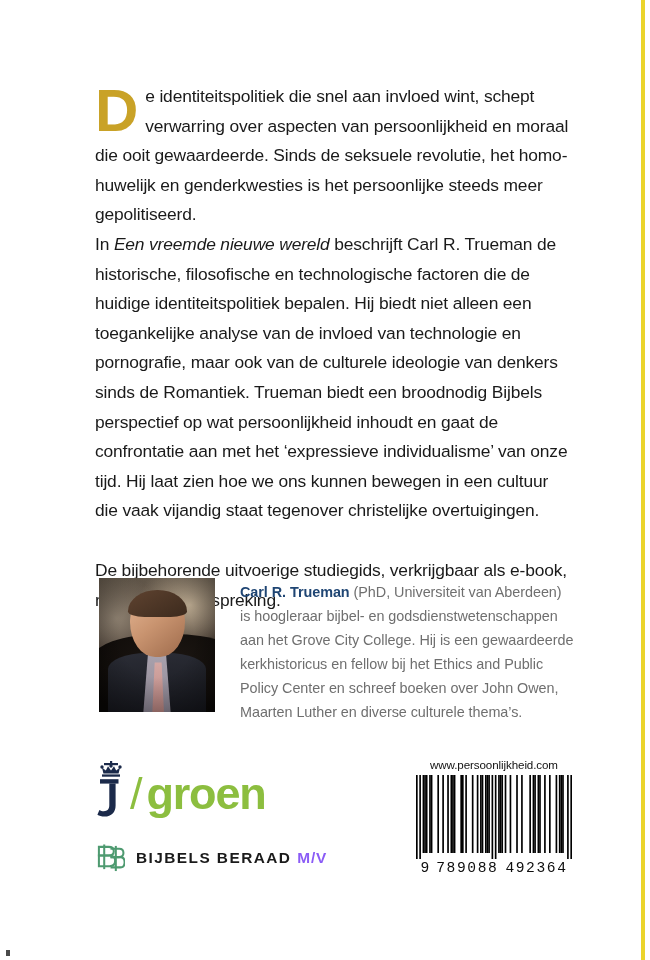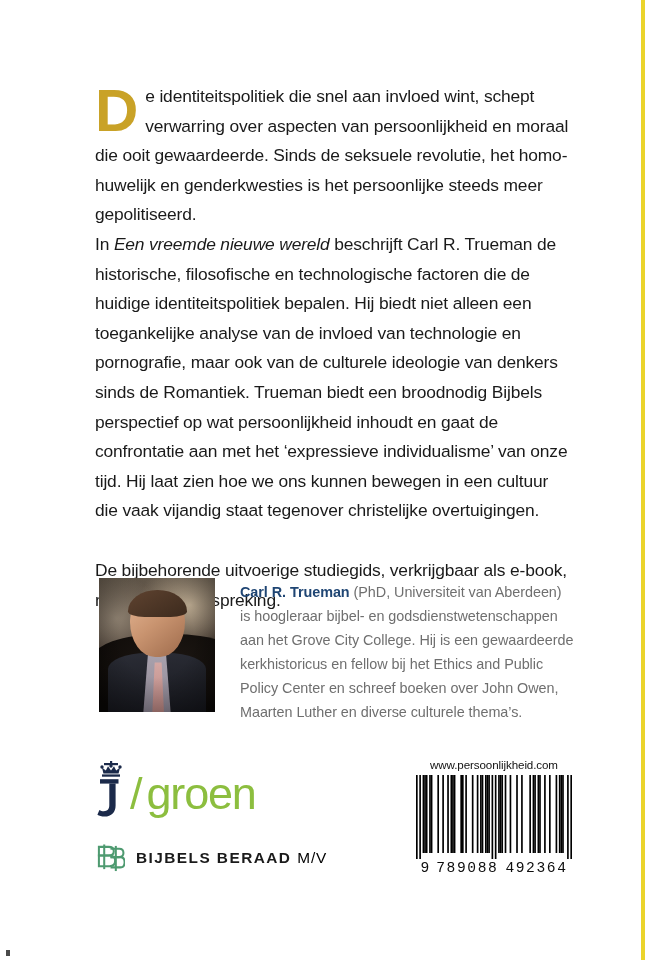--- a/index.html
+++ b/index.html
@@ -166,21 +166,21 @@
     height: 58px;
   }
   .groen-j {
     position: relative;
     width: 34px;
     height: 56px;
   }
   .groen-word {
     font-size: 45px;
     line-height: 45px;
-    font-weight: 400;
+    font-weight: 700;
     color: #8CBE3F;
     letter-spacing: -1.2px;
     margin-left: 3px;
     margin-bottom: 1px;
   }
   .groen-slash {
     font-size: 45px;
     line-height: 45px;
     font-weight: 400;
     color: #8CBE3F;
@@ -201,22 +201,22 @@
     height: 30px;
   }
   .beraad-text {
     font-size: 15.4px;
     font-weight: 700;
     letter-spacing: 1.45px;
     color: #1a1a1a;
     white-space: nowrap;
   }
   .beraad-mv {
-    font-weight: 400;
-    color: #000000;
+    font-weight: 700;
+    color: #8b5cf6;
     letter-spacing: 0.9px;
   }
 
   
   .barcode-block {
     position: absolute;
     left: 414px;
     top: 758px;
     width: 160px;
   }

